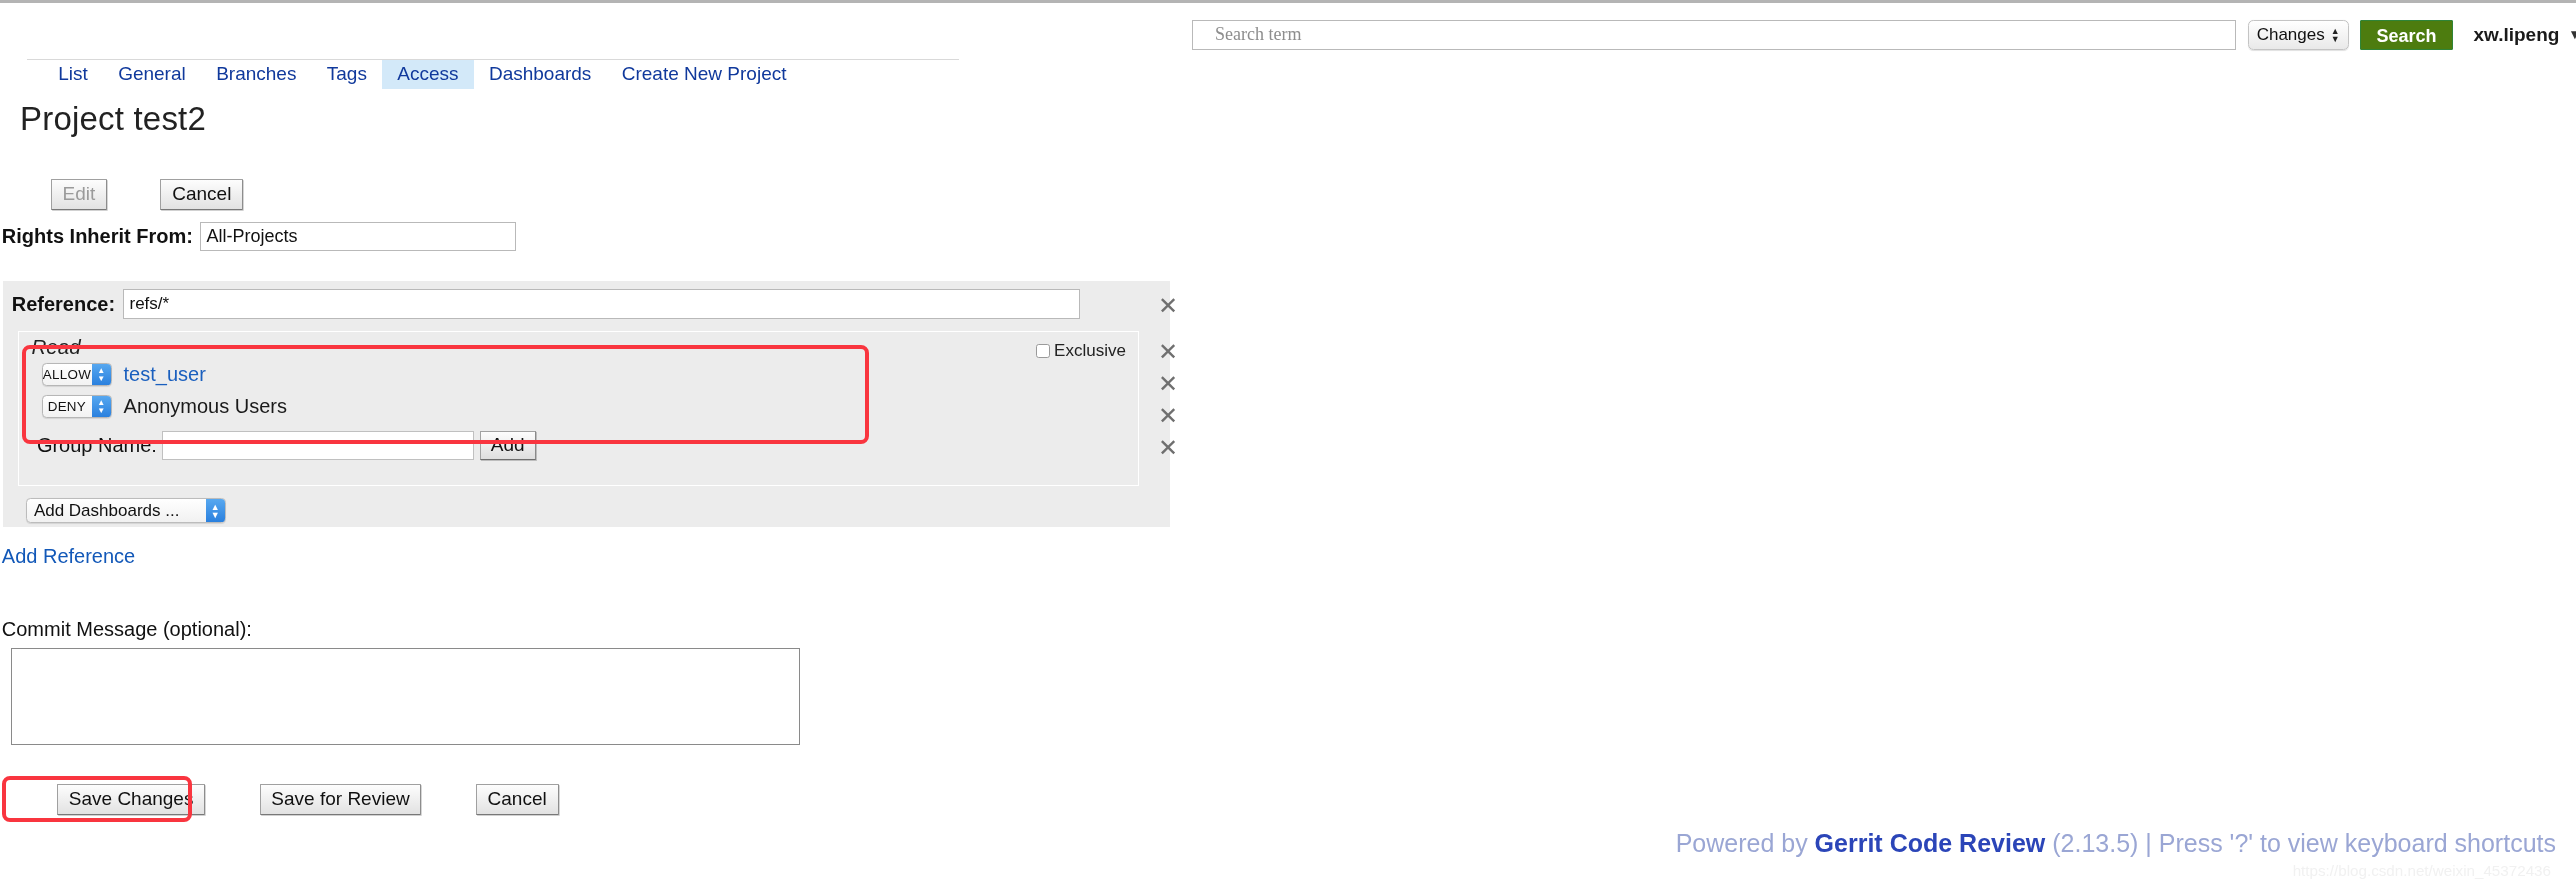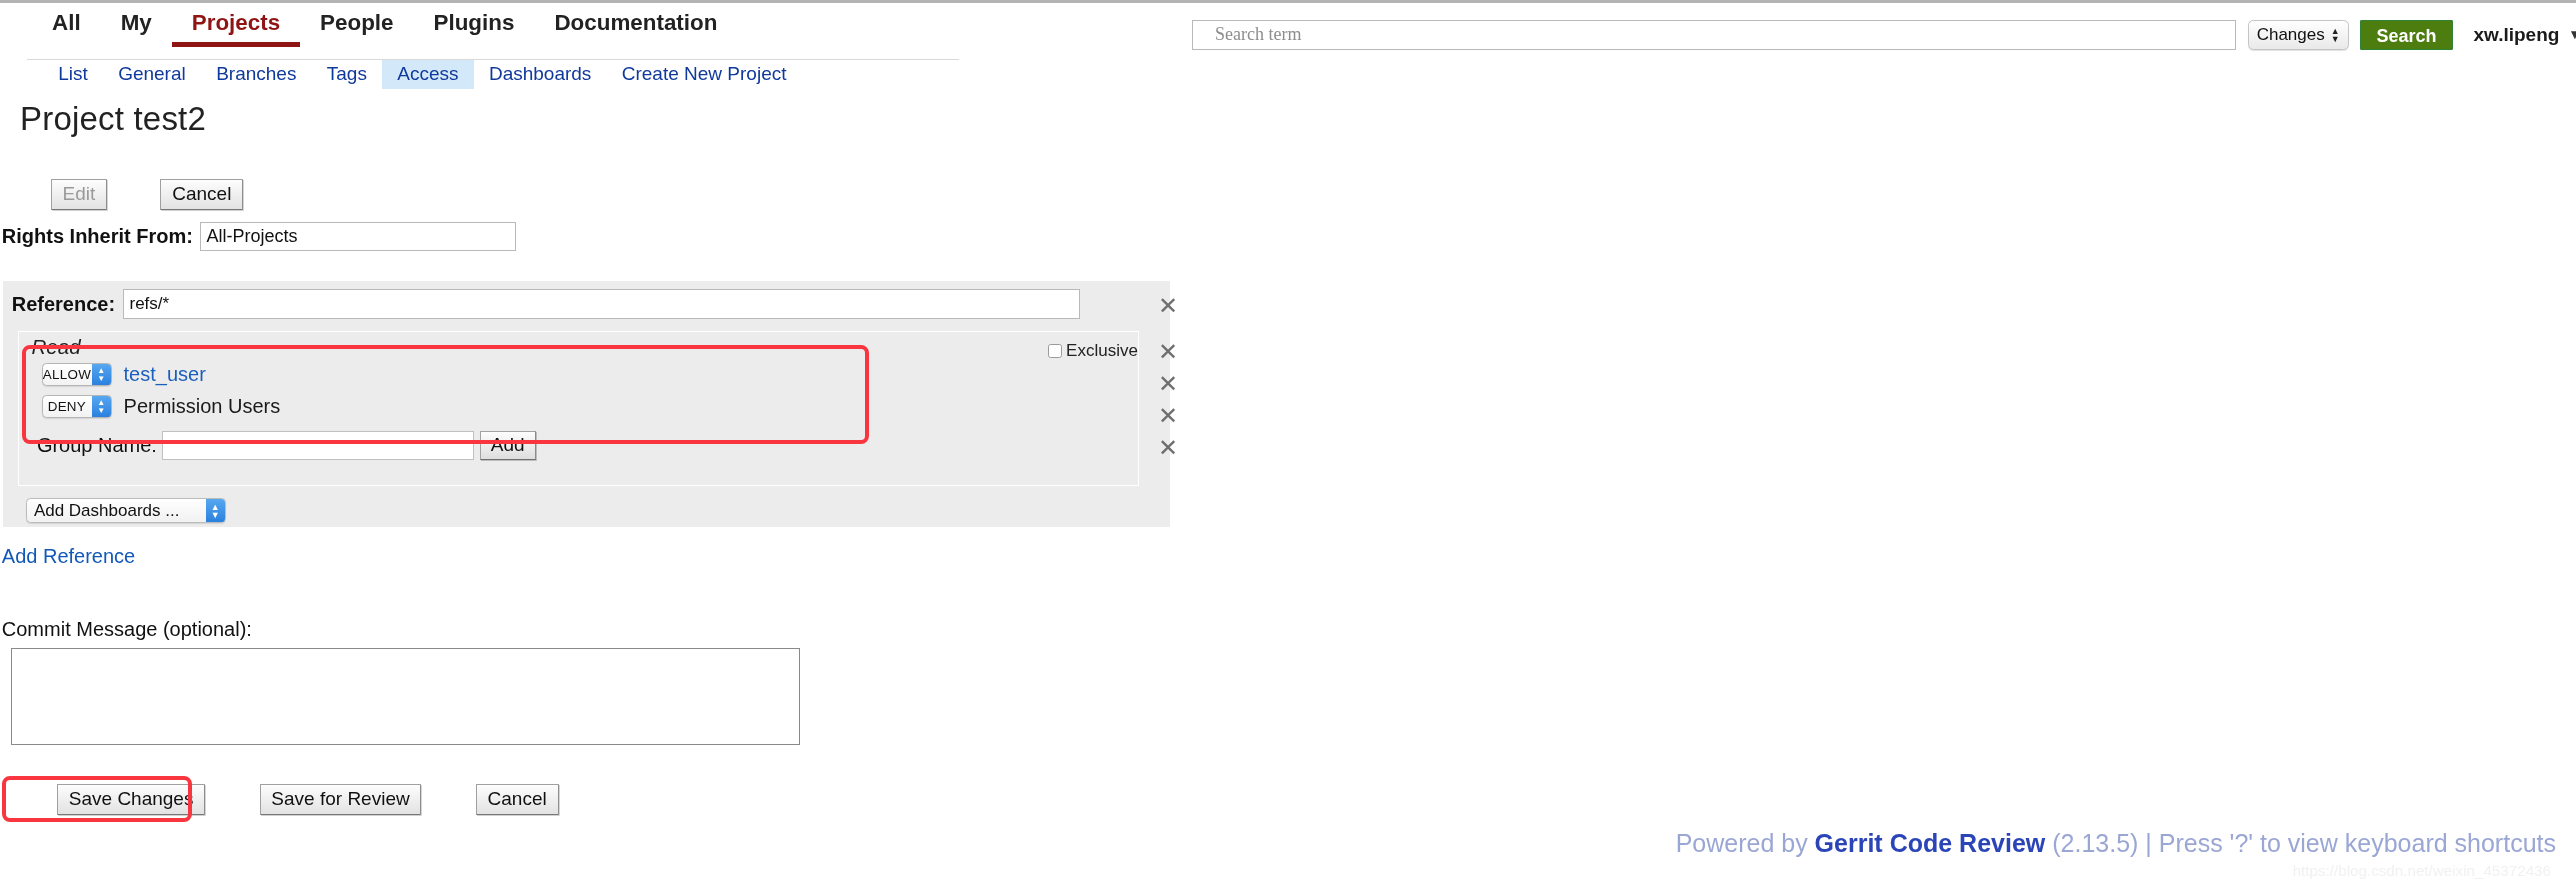--- a/index.html
+++ b/index.html
@@ -266,21 +266,21 @@
   }
   .perm-name {
     position: absolute;
     left: 12.5px; top: 2.7px;
     font-size: 20.6px;
     font-style: italic;
     color: #222;
   }
   .exclusive-wrap {
     position: absolute;
-    right: 0; top: 9px;
+    right: 12px; top: 9px;
     display: flex;
     align-items: center;
     gap: 3.6px;
   }
   .cbox {
     width: 14.3px; height: 14.3px;
     border: 0.9px solid #9a9a9a;
     border-radius: 2.7px;
     background: #ffffff;
     box-sizing: border-box;
@@ -500,28 +500,20 @@
     white-space: nowrap;
   }
 </style>
 </head>
 <body>
 
 <div class="top-rule"></div>
 
 <div class="header">
 
-  <div class="main-tabs">
-    <div class="main-tab"><span>All</span></div>
-    <div class="main-tab"><span>My</span></div>
-    <div class="main-tab active"><span>Projects</span></div>
-    <div class="main-tab"><span>People</span></div>
-    <div class="main-tab"><span>Plugins</span></div>
-    <div class="main-tab"><span>Documentation</span></div>
-  </div>
 
   <div class="tab-divider"></div>
 
   <div class="sub-tabs">
     <div class="sub-tab"><span>List</span></div>
     <div class="sub-tab"><span>General</span></div>
     <div class="sub-tab"><span>Branches</span></div>
     <div class="sub-tab"><span>Tags</span></div>
     <div class="sub-tab active"><span>Access</span></div>
     <div class="sub-tab"><span>Dashboards</span></div>
@@ -584,21 +576,21 @@
     </div>
 
     <div class="rule-row r2">
       <div class="mac-select">
         <span>DENY</span>
         <span class="stepper">
             <span>▲</span>
             <span>▼</span>
           </span>
       </div>
-      <span class="rule-group-text">Permission Users</span>
+      <span class="rule-group-text">Anonymous Users</span>
     </div>
 
     <div class="group-name-row">
       <span class="group-name-label">Group Name:</span>
       <input class="group-name-input" type="text" placeholder="" style="">
       <button class="add-btn">Add</button>
     </div>
   </div>
 
   <div class="add-perm-select">

